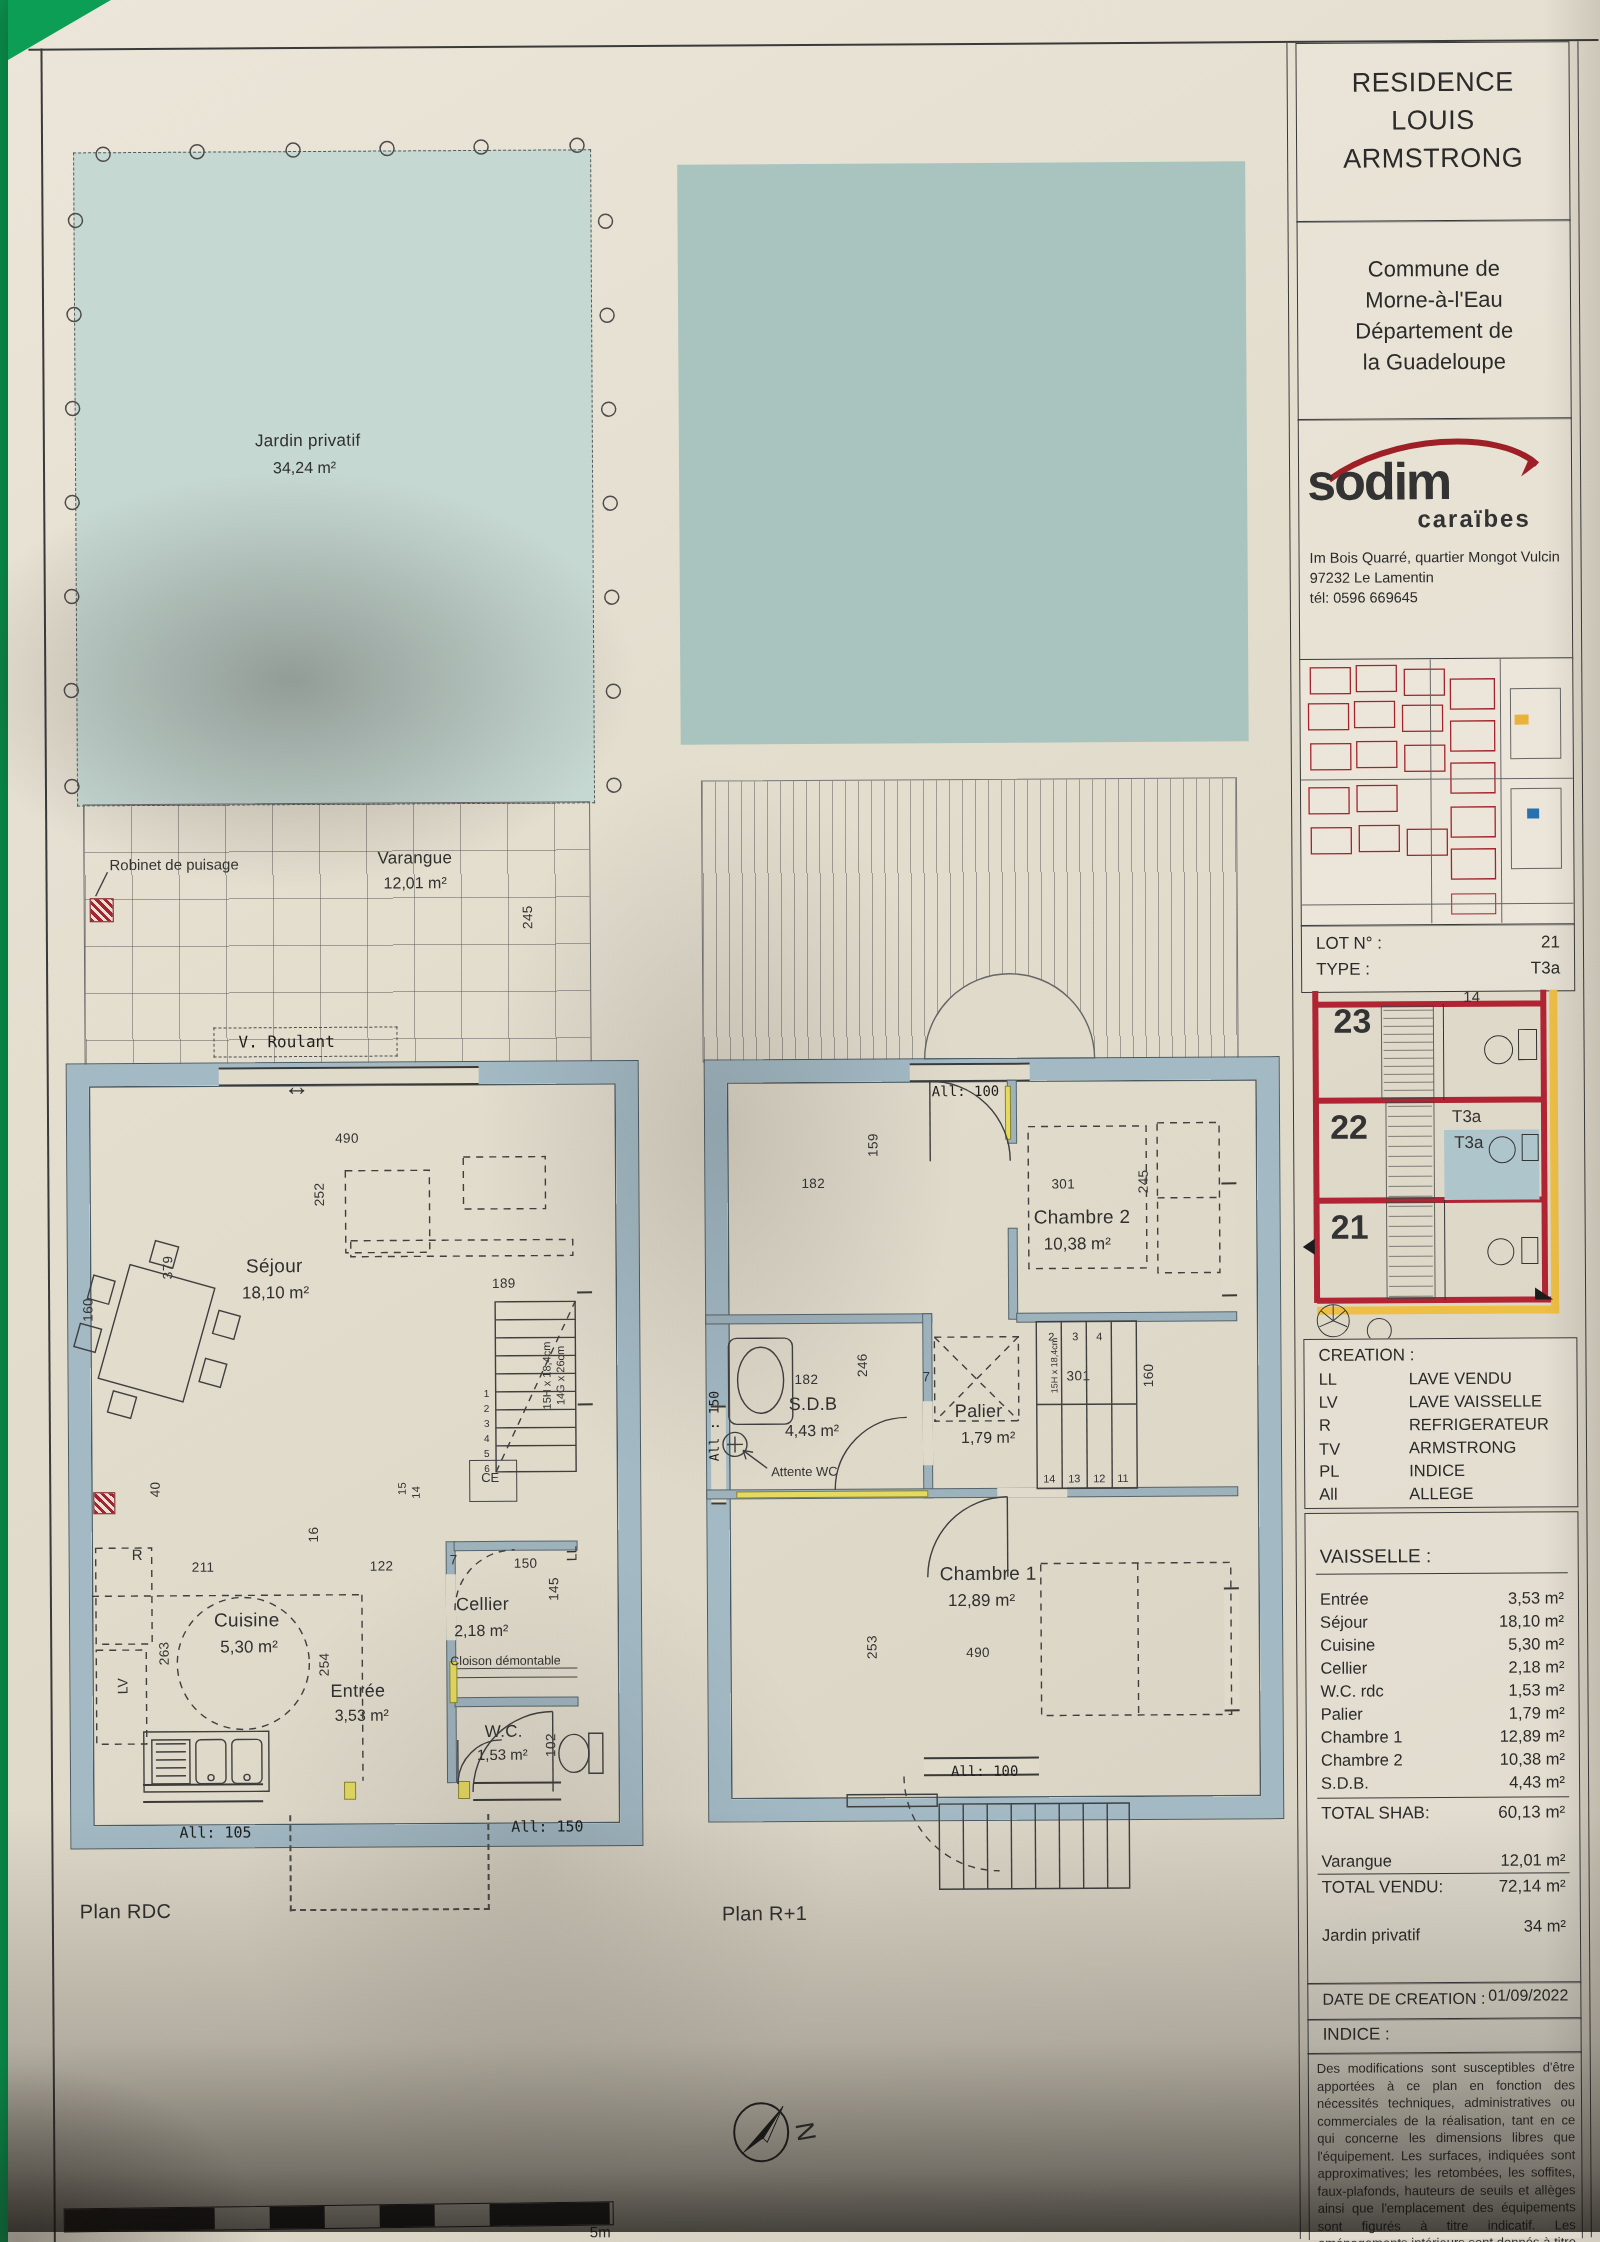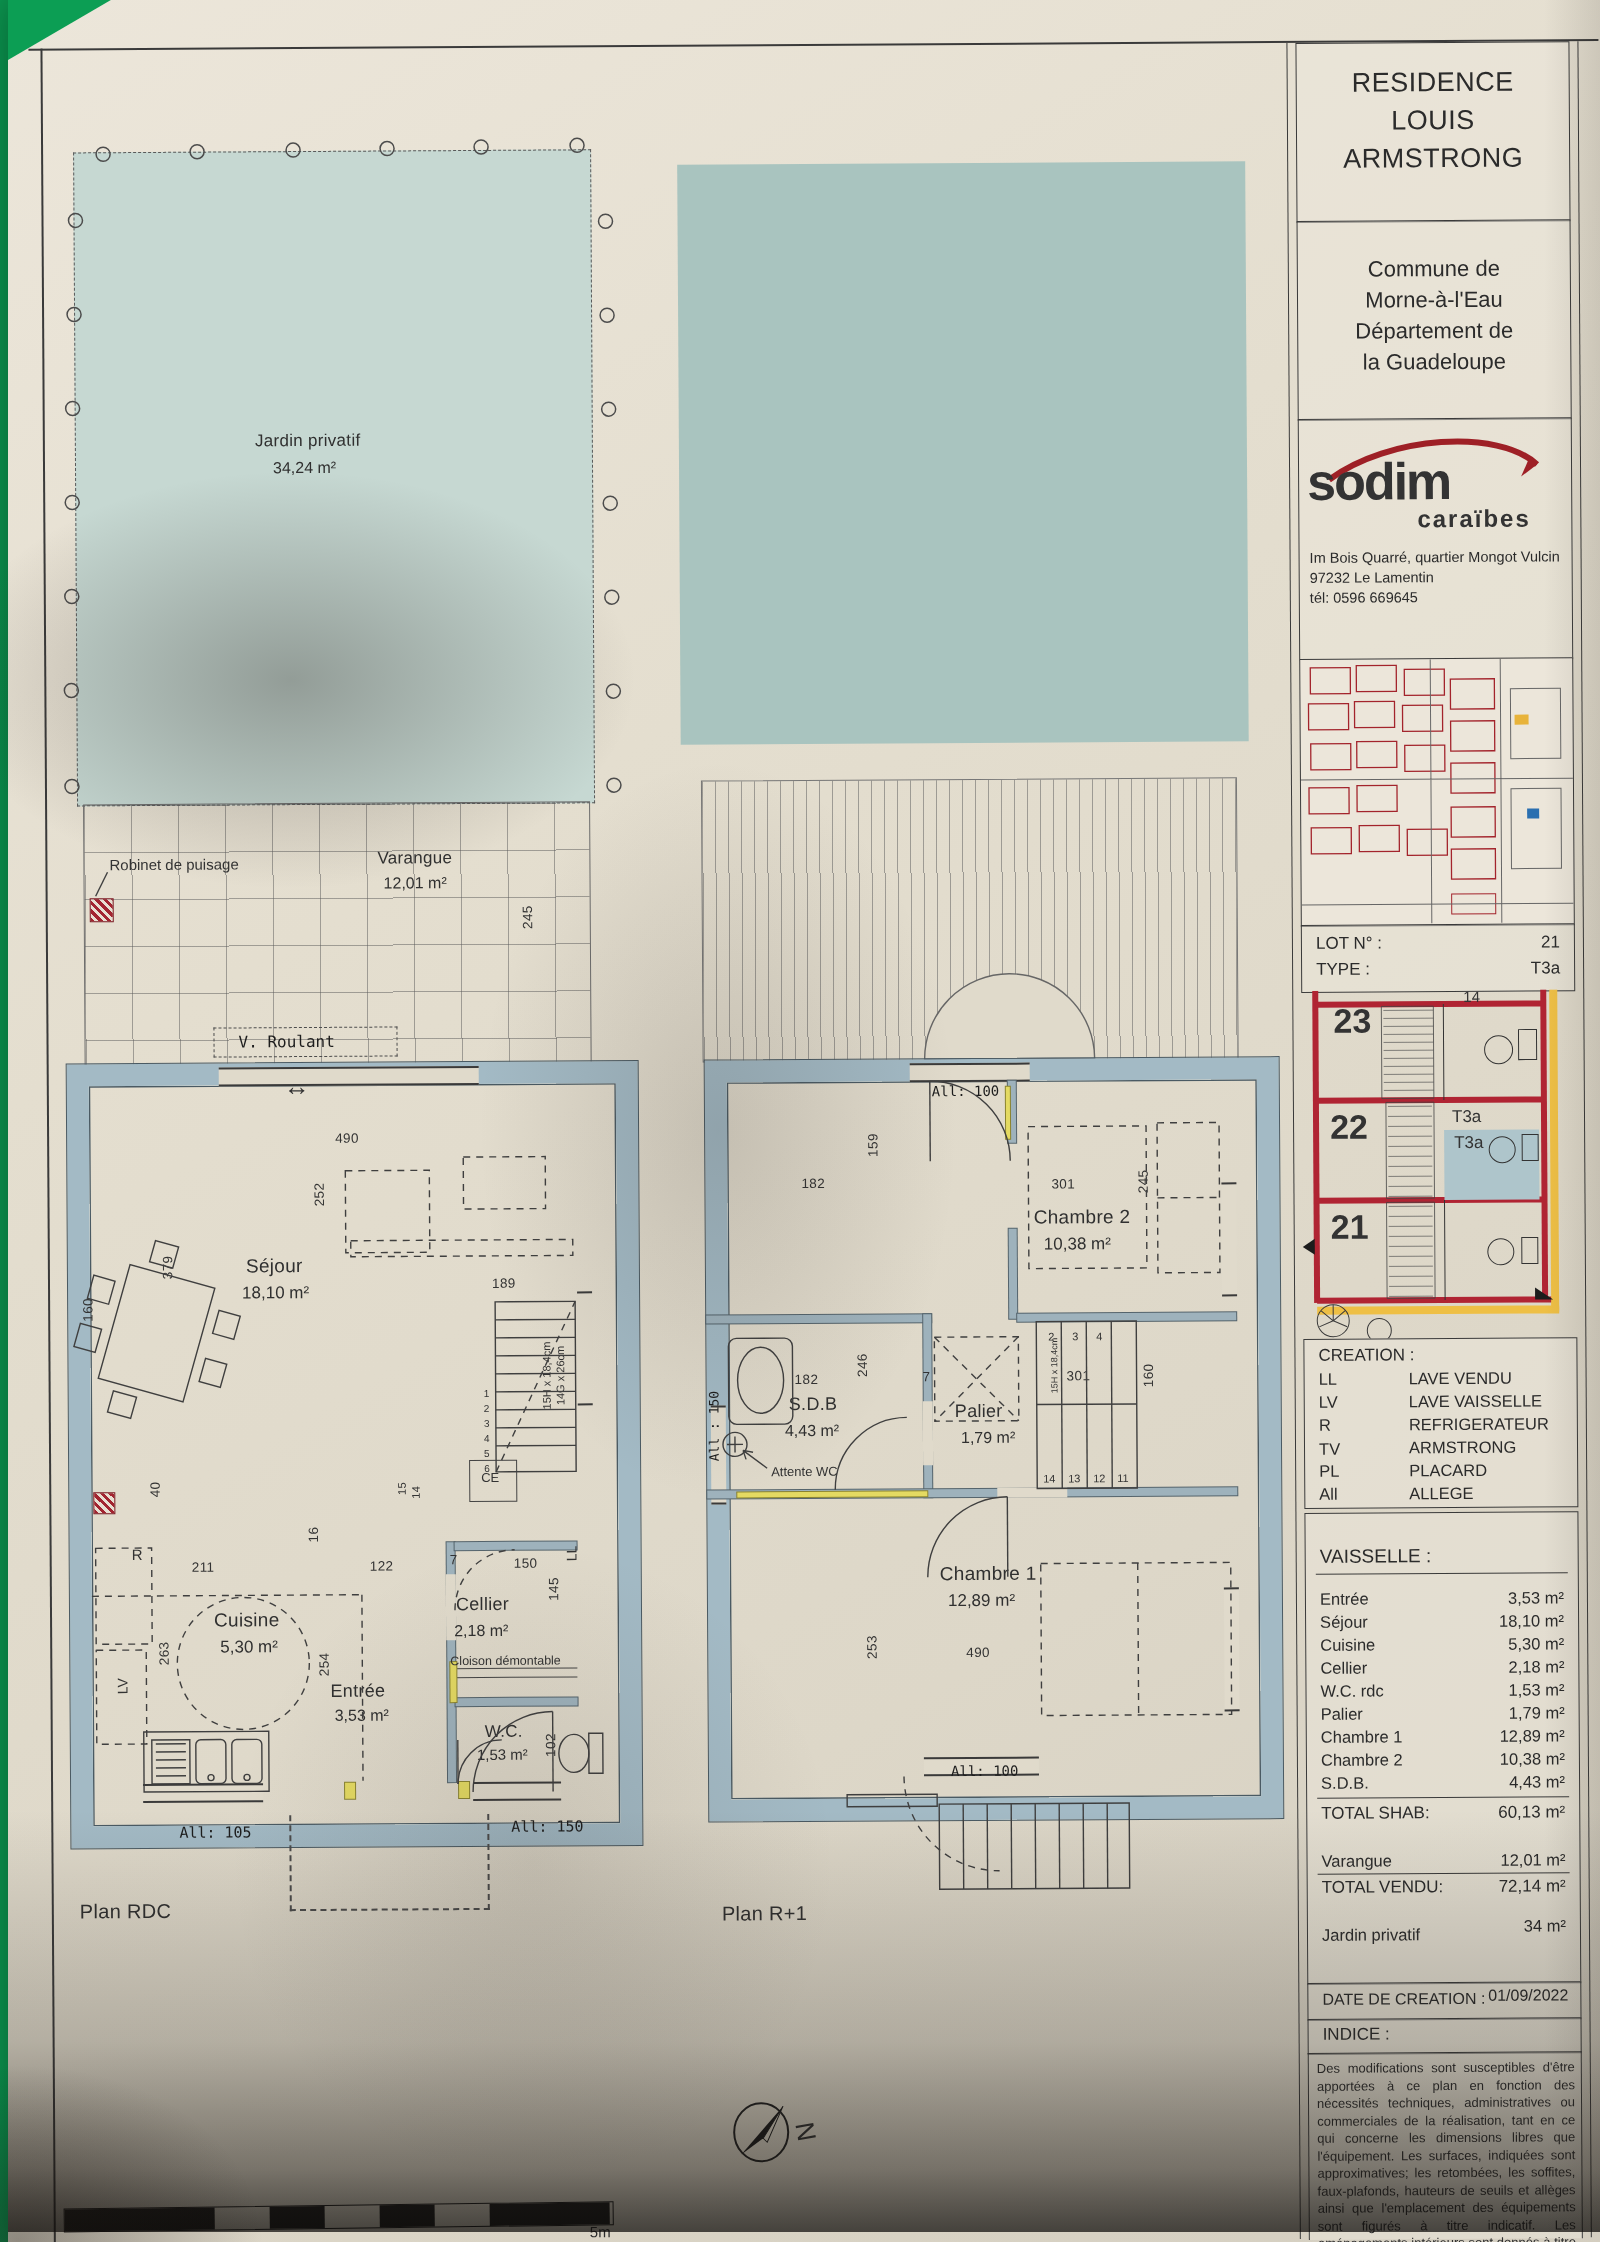--- a/index.html
+++ b/index.html
@@ -496,21 +496,21 @@
       <div class="legend-row" style="left:14px;top:6px;font-size:17px">CREATION :</div>
       <div class="legend-row" style="left:14px;top:30px">LL</div>
       <div class="legend-row" style="left:104px;top:30px">LAVE VENDU</div>
       <div class="legend-row" style="left:14px;top:53px">LV</div>
       <div class="legend-row" style="left:104px;top:53px">LAVE VAISSELLE</div>
       <div class="legend-row" style="left:14px;top:76px">R</div>
       <div class="legend-row" style="left:104px;top:76px">REFRIGERATEUR</div>
       <div class="legend-row" style="left:14px;top:100px">TV</div>
       <div class="legend-row" style="left:104px;top:99px">ARMSTRONG</div>
       <div class="legend-row" style="left:14px;top:122px">PL</div>
-      <div class="legend-row" style="left:104px;top:122px">PLACARD</div>
+      <div class="legend-row" style="left:104px;top:122px">INDICE</div>
       <div class="legend-row" style="left:14px;top:145px">All</div>
       <div class="legend-row" style="left:104px;top:145px">ALLEGE</div>
     </div>
 
     <div class="sbox" style="top:1470px;height:470px">
       <div style="position:absolute;left:14px;top:32px;font-size:19px">VAISSELLE :</div>
       <div class="hr" style="top:60px"></div>
       <div class="surf-row" style="top:76px"><span>Entrée</span><span class="v">3,53 m²</span></div>
       <div class="surf-row" style="top:99px"><span>Séjour</span><span class="v">18,10 m²</span></div>
       <div class="surf-row" style="top:122px"><span>Cuisine</span><span class="v">5,30 m²</span></div>

